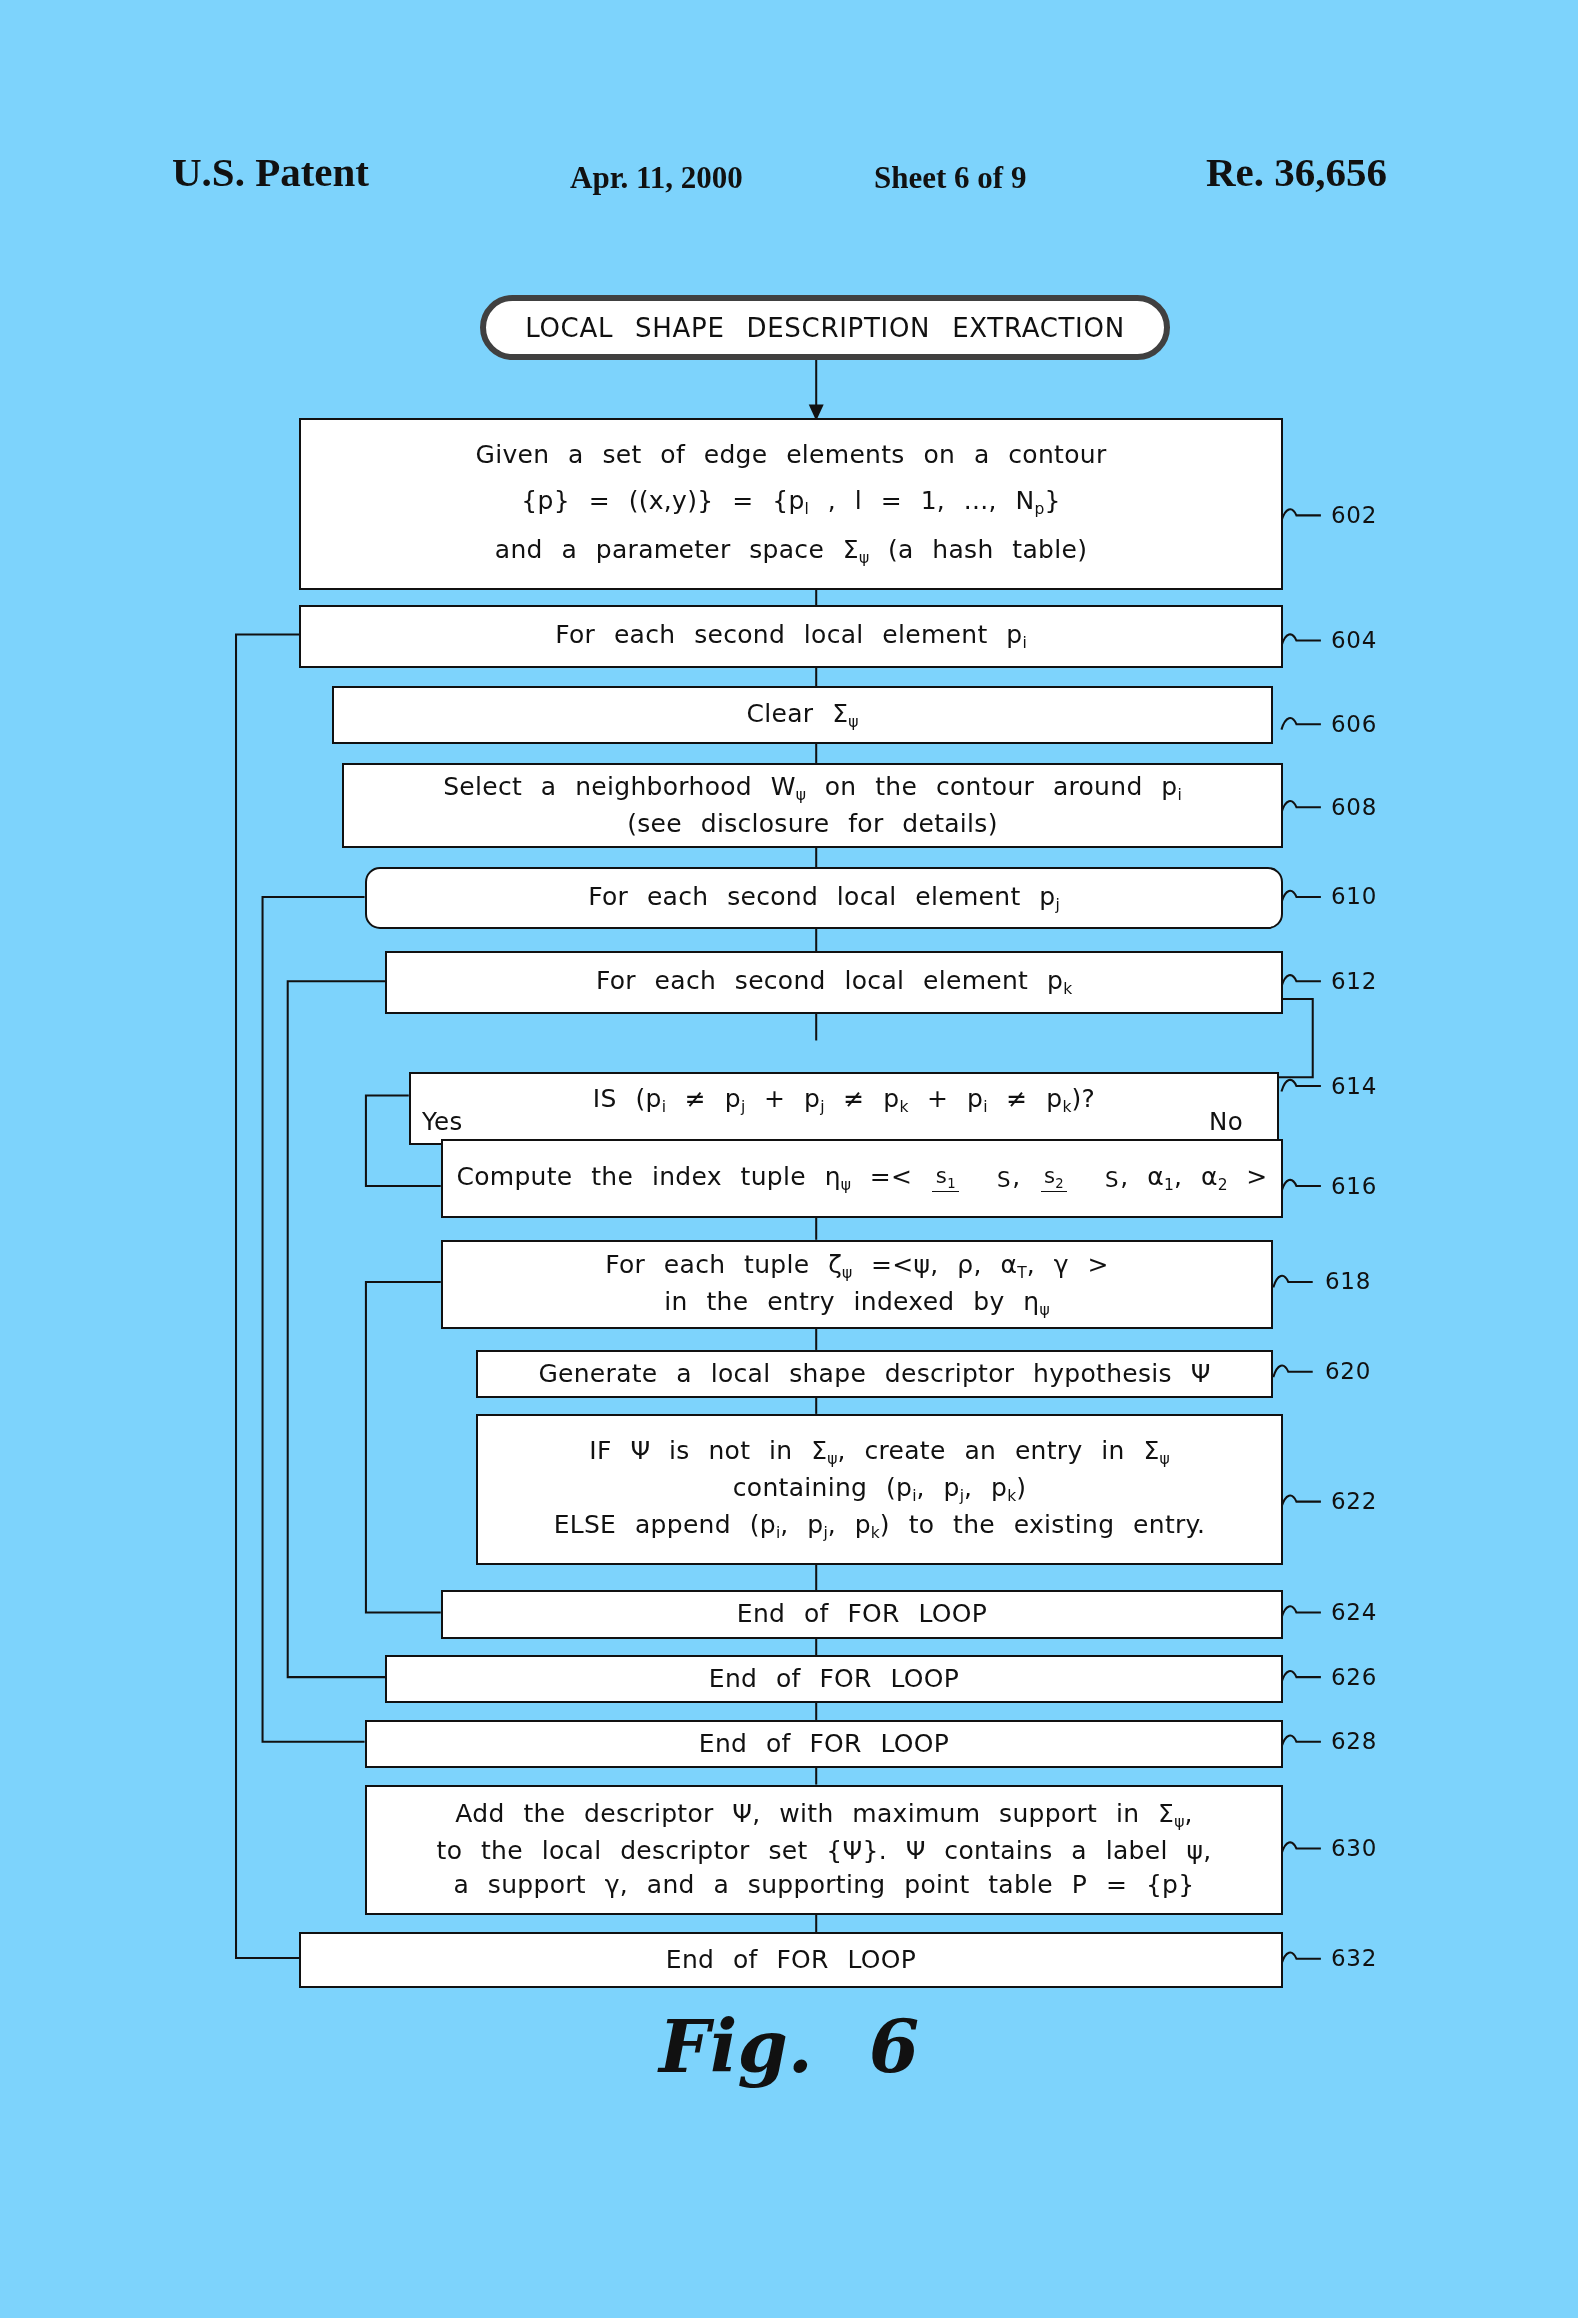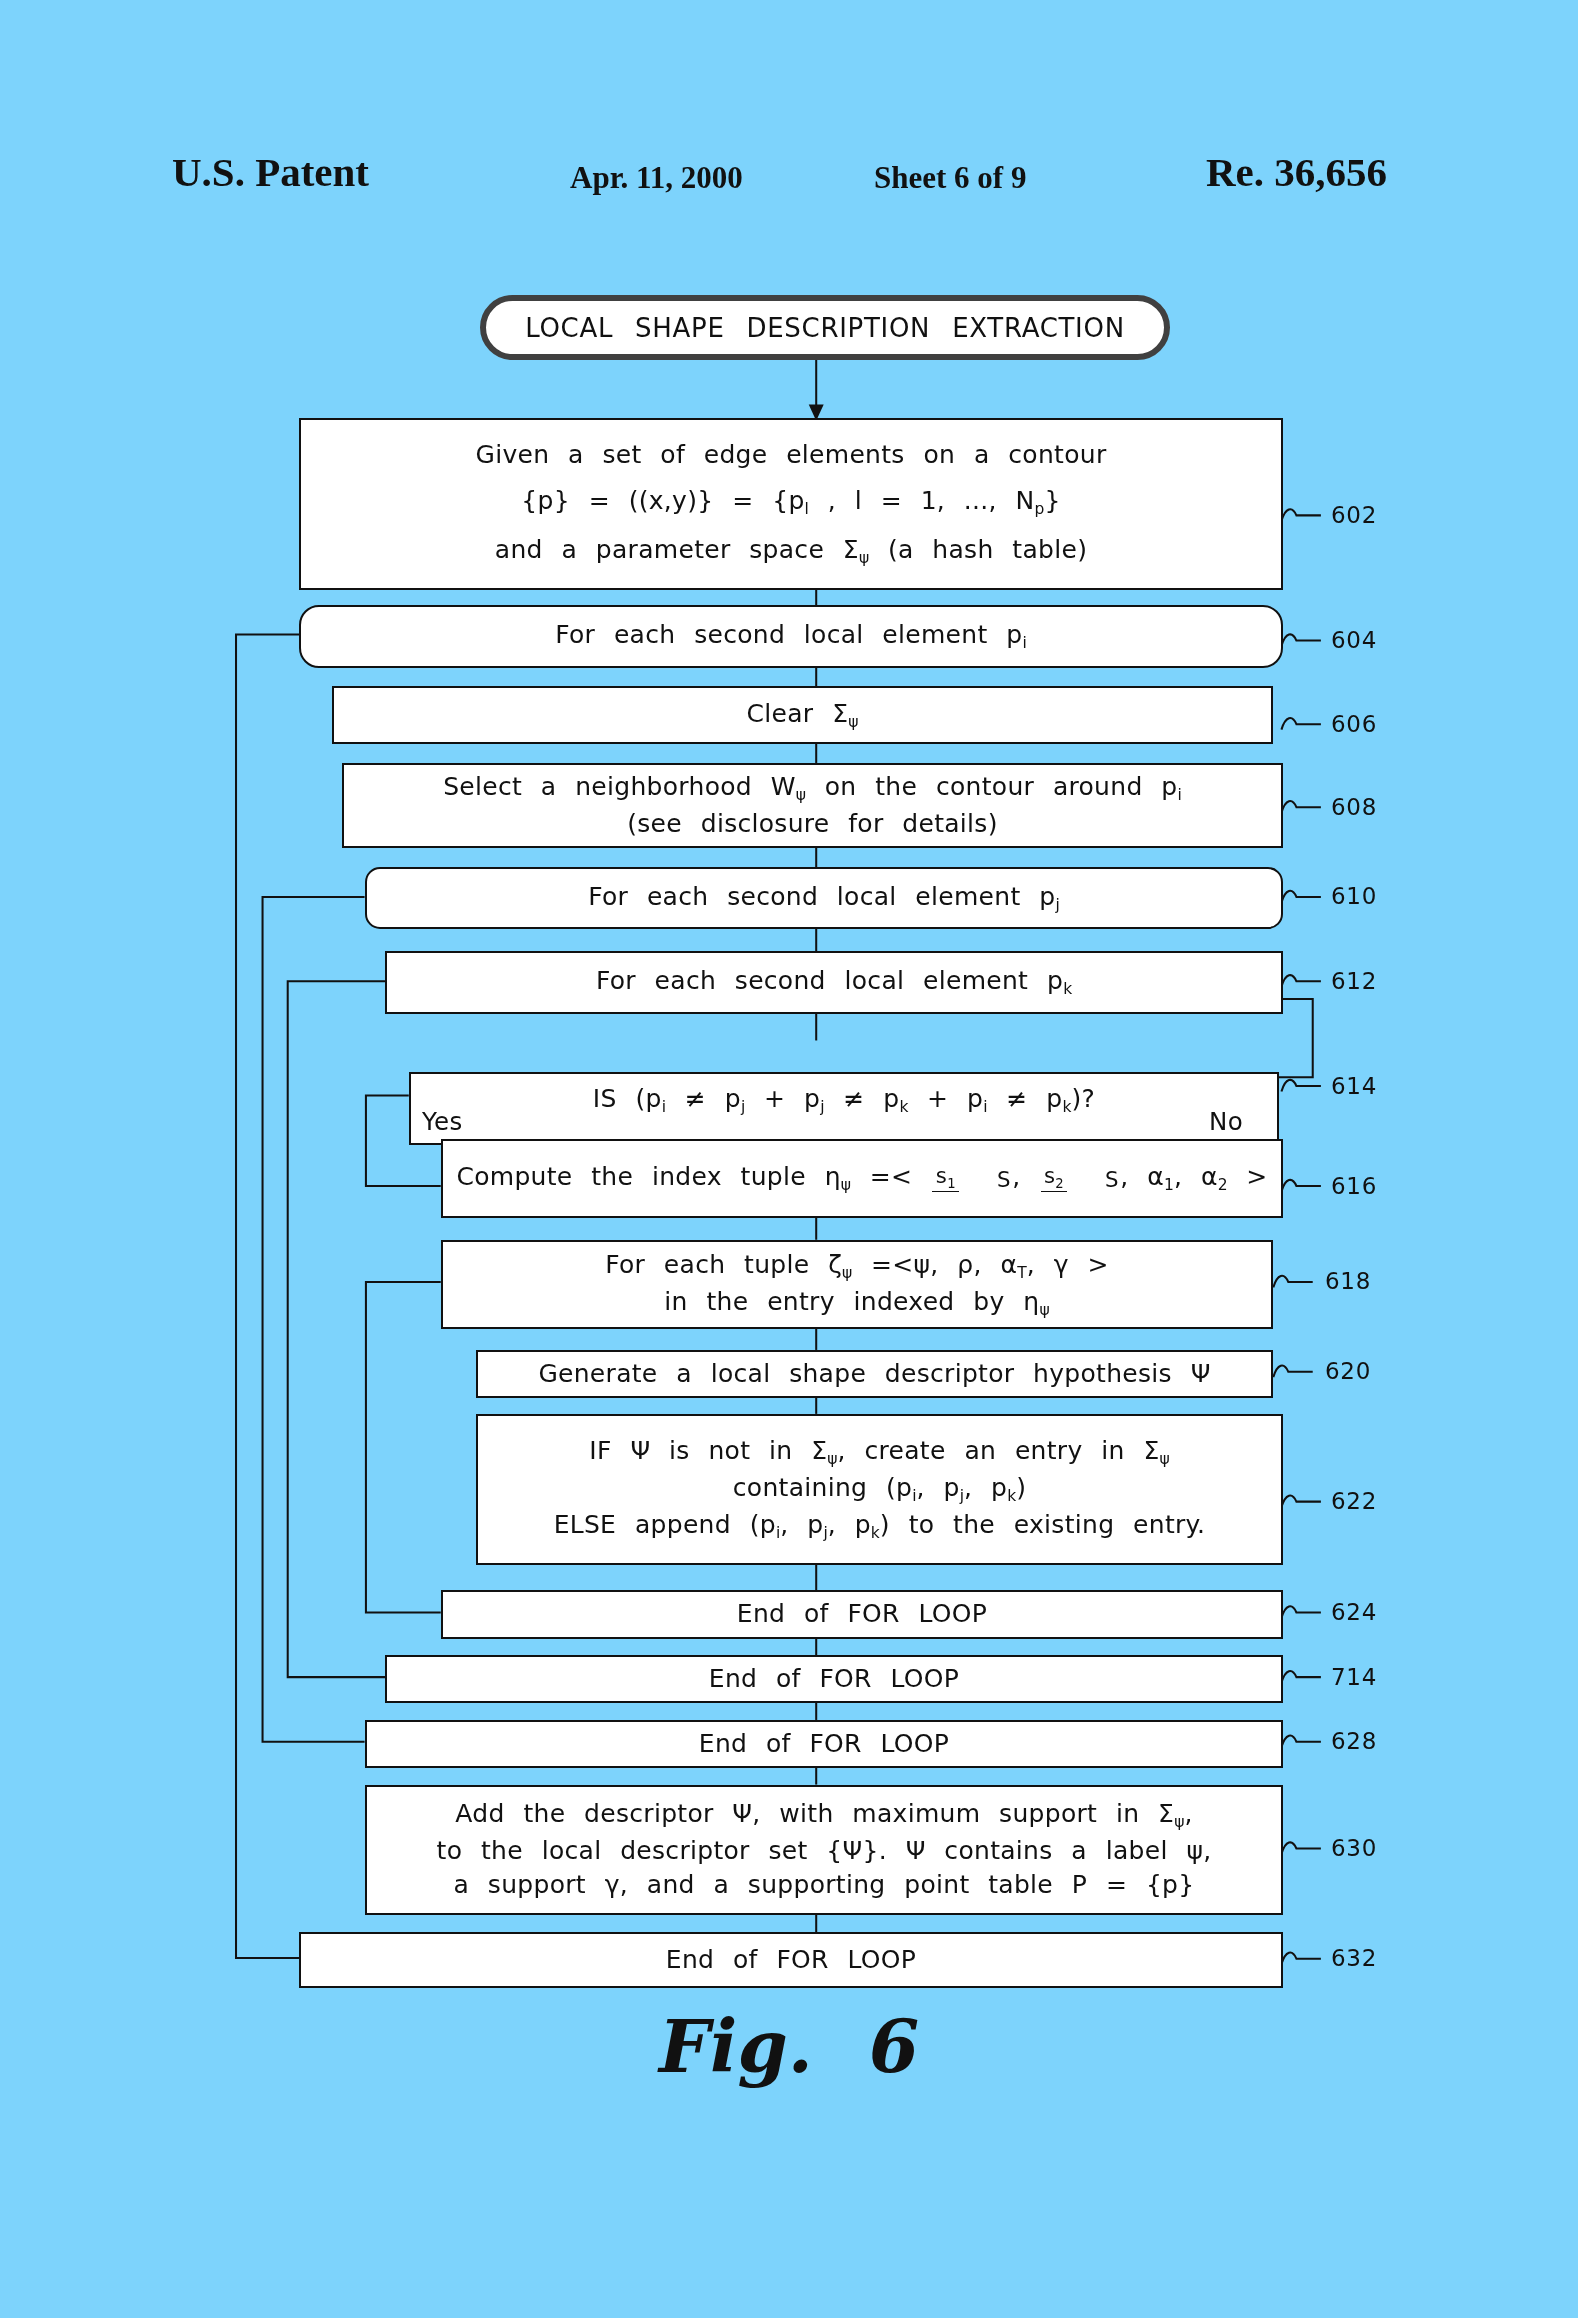--- a/index.html
+++ b/index.html
@@ -160,21 +160,21 @@
   <div class="terminal" style="left:480px;top:295px;width:678px;height:53px;">
     <span>LOCAL SHAPE DESCRIPTION EXTRACTION</span>
   </div>
 
   <div class="fbox sp602" style="left:299px;top:418px;width:980px;height:168px;">
     <div class="bl">Given a set of edge elements on a contour</div>
     <div class="bl">{p} = ((x,y)} = {p<sub>l</sub> , l = 1, ..., N<sub>p</sub>}</div>
     <div class="bl">and a parameter space Σ<sub>ψ</sub> (a hash table)</div>
   </div>
 
-  <div class="fbox" style="left:299px;top:605px;width:980px;height:59px;border-radius:20px;">
+  <div class="fbox" style="left:299px;top:605px;width:980px;height:59px;">
     <div class="bl">For each second local element p<sub>i</sub></div>
   </div>
 
   <div class="fbox" style="left:332px;top:686px;width:937px;height:54px;">
     <div class="bl">Clear Σ<sub>ψ</sub></div>
   </div>
 
   <div class="fbox" style="left:342px;top:763px;width:937px;height:81px;">
     <div class="bl">Select a neighborhood W<sub>ψ</sub> on the contour around p<sub>i</sub></div>
     <div class="bl">(see disclosure for details)</div>
@@ -246,21 +246,21 @@
   <div class="ref" style="left:1331px;top:708px;">606</div>
   <div class="ref" style="left:1331px;top:791px;">608</div>
   <div class="ref" style="left:1331px;top:880px;">610</div>
   <div class="ref" style="left:1331px;top:965px;">612</div>
   <div class="ref" style="left:1331px;top:1070px;">614</div>
   <div class="ref" style="left:1331px;top:1170px;">616</div>
   <div class="ref" style="left:1325px;top:1265px;">618</div>
   <div class="ref" style="left:1325px;top:1355px;">620</div>
   <div class="ref" style="left:1331px;top:1485px;">622</div>
   <div class="ref" style="left:1331px;top:1596px;">624</div>
-  <div class="ref" style="left:1331px;top:1661px;">714</div>
+  <div class="ref" style="left:1331px;top:1661px;">626</div>
   <div class="ref" style="left:1331px;top:1725px;">628</div>
   <div class="ref" style="left:1331px;top:1832px;">630</div>
   <div class="ref" style="left:1331px;top:1942px;">632</div>
 
   <div id="caption">Fig.  6</div>
 
 </div>
 
 
 </body></html>

